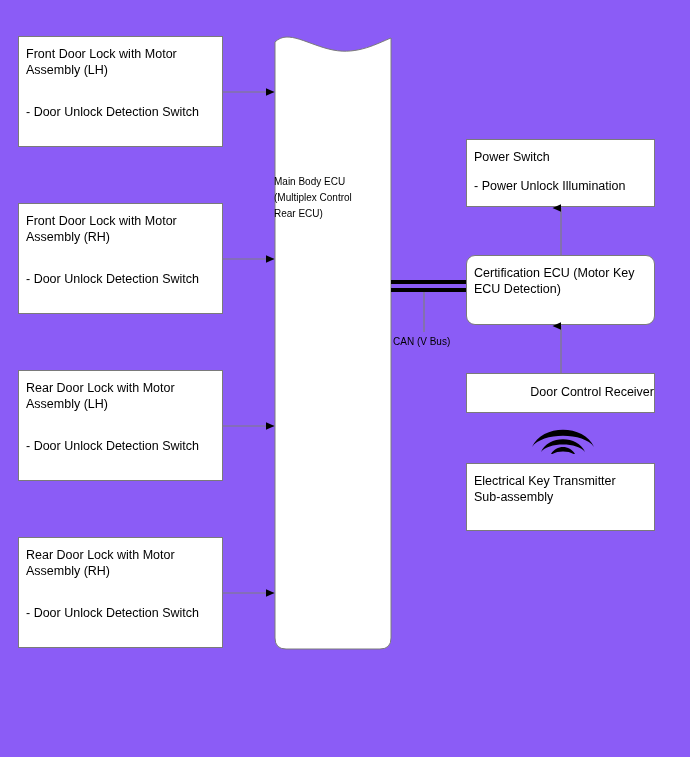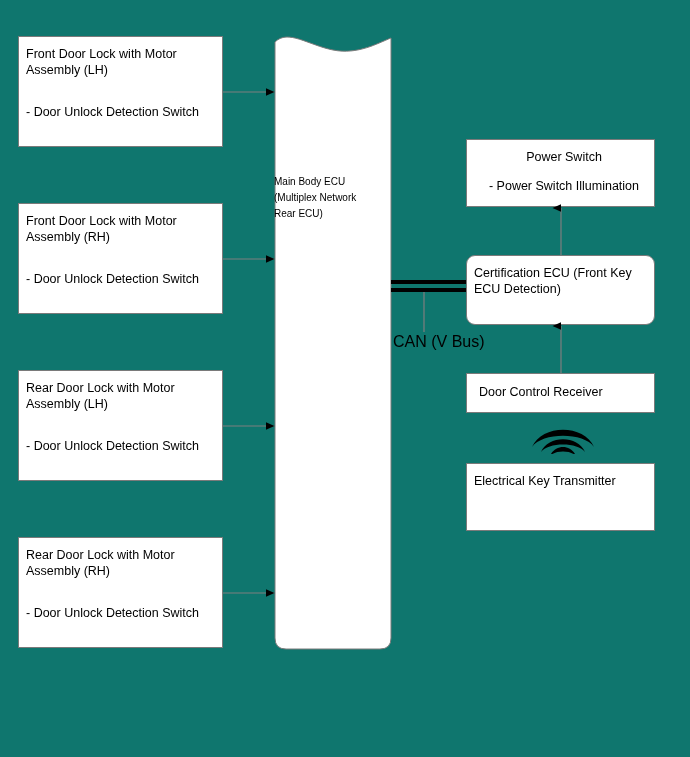--- a/index.html
+++ b/index.html
@@ -8,21 +8,21 @@
     background: #ffffff;
   }
   body {
     font-family: "Liberation Sans", sans-serif;
     -webkit-font-smoothing: antialiased;
   }
   #diagram-root {
     position: relative;
     width: 690px;
     height: 757px;
-    background: #0f766e;
+    background: #8b5cf6;
     overflow: hidden;
   }
   .node-box {
     position: absolute;
     box-sizing: border-box;
     border: 1px solid #7a7a7a;
     background: #ffffff;
     color: #000000;
     font-size: 12.5px;
     line-height: 16px;
@@ -33,22 +33,22 @@
     white-space: pre;
   }
   .node-box .gap {
     display: block;
     height: 26px;
   }
   .node-box.rounded {
     border-radius: 9px;
   }
   .node-box.centered {
-    text-align: left;
-    padding-left: 12px;
+    text-align: right;
+    padding-left: 0;
     padding-right: 0;
   }
   .ecu-column {
     position: absolute;
     left: 274px;
     top: 33px;
     width: 118px;
     height: 617px;
   }
   .ecu-column svg {
@@ -75,21 +75,21 @@
     left: 0;
     top: 0;
     width: 690px;
     height: 757px;
     pointer-events: none;
   }
   .can-label {
     position: absolute;
     left: 393px;
     top: 334px;
-    font-size: 16px;
+    font-size: 10px;
     line-height: 16px;
     color: #000000;
     white-space: pre;
   }
   .wave-icon {
     position: absolute;
     left: 530px;
     top: 420px;
     width: 66px;
     height: 34px;
@@ -135,41 +135,42 @@
                C 84 22, 104 10, 117 5
                L 117 605
                Q 117 616, 106 616
                L 12 616
                Q 1 616, 1 605
                Z" fill="#ffffff" stroke="#7a7a7a" stroke-width="1"></path>
     </svg>
   </div>
   <div class="ecu-label">
     <span class="line">Main Body ECU</span>
-    <span class="line">(Multiplex Network</span>
+    <span class="line">(Multiplex Control</span>
     <span class="line">Rear ECU)</span>
   </div>
 
-  <div class="node-box" style="left:466px; top:139px; width:189px; height:68px;text-align:center;">
+  <div class="node-box" style="left:466px; top:139px; width:189px; height:68px;">
     <span class="line">Power Switch</span>
     <span class="gap" style="height:13px;"></span>
-    <span class="line">- Power Switch Illumination</span>
+    <span class="line">- Power Unlock Illumination</span>
   </div>
 
   <div class="node-box rounded" style="left:466px; top:255px; width:189px; height:70px;">
-    <span class="line">Certification ECU (Front Key</span>
+    <span class="line">Certification ECU (Motor Key</span>
     <span class="line">ECU Detection)</span>
   </div>
 
   <div class="node-box centered" style="left:466px; top:373px; width:189px; height:40px; padding-top:10px;">
     <span class="line">Door Control Receiver</span>
   </div>
 
   <div class="node-box" style="left:466px; top:463px; width:189px; height:68px; ">
     <span class="line">Electrical Key Transmitter</span>
+    <span class="line">Sub-assembly</span>
   </div>
 
   <div class="wave-icon">
     <svg width="66" height="34" viewBox="0 0 66 34">
       <path d="M 2 27 C 12 4, 54 4, 64 27 C 54 12, 12 12, 2 27 Z" fill="#000000"></path>
       <path d="M 11 32 C 18 15, 48 15, 55 32 C 48 22, 18 22, 11 32 Z" fill="#000000"></path>
       <path d="M 20 36 C 25 24, 41 24, 46 36 C 41 30, 25 30, 20 36 Z" fill="#000000"></path>
     </svg>
   </div>
 

